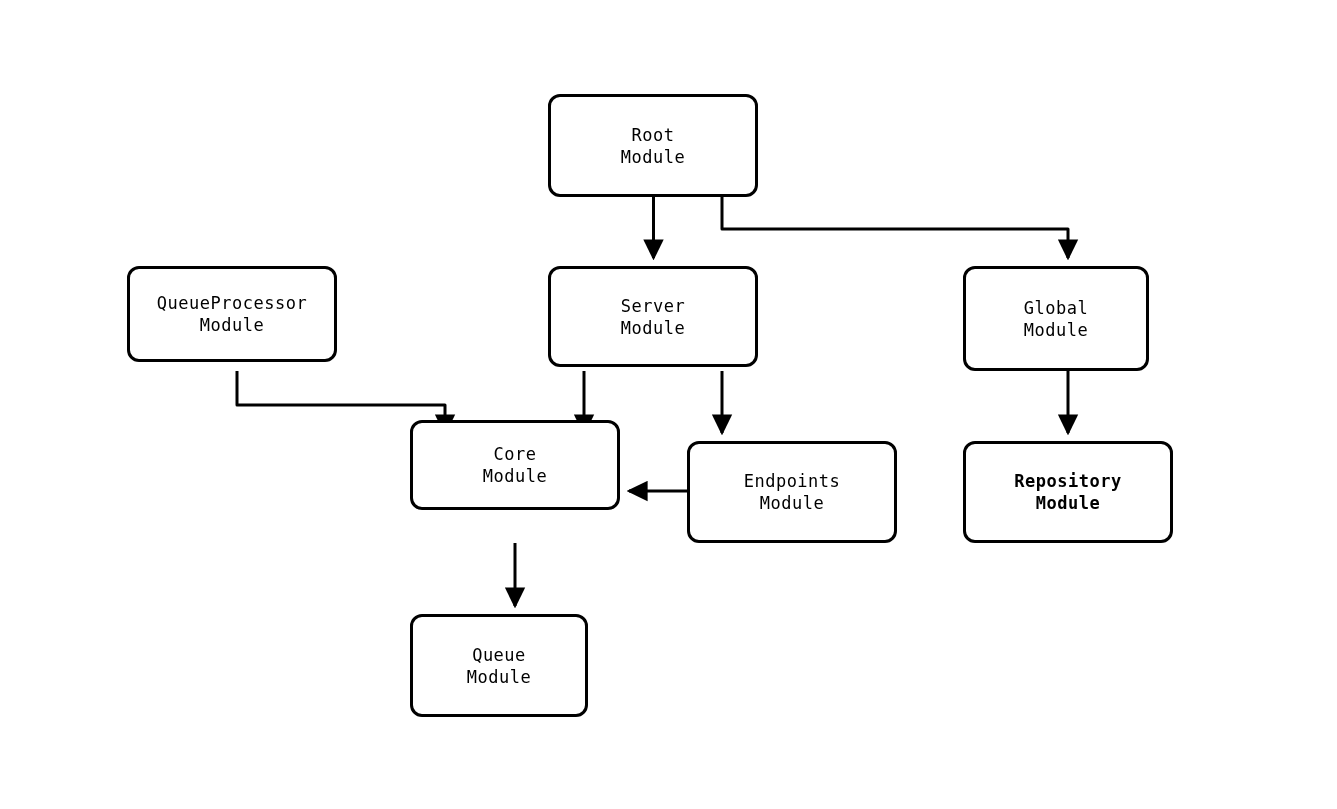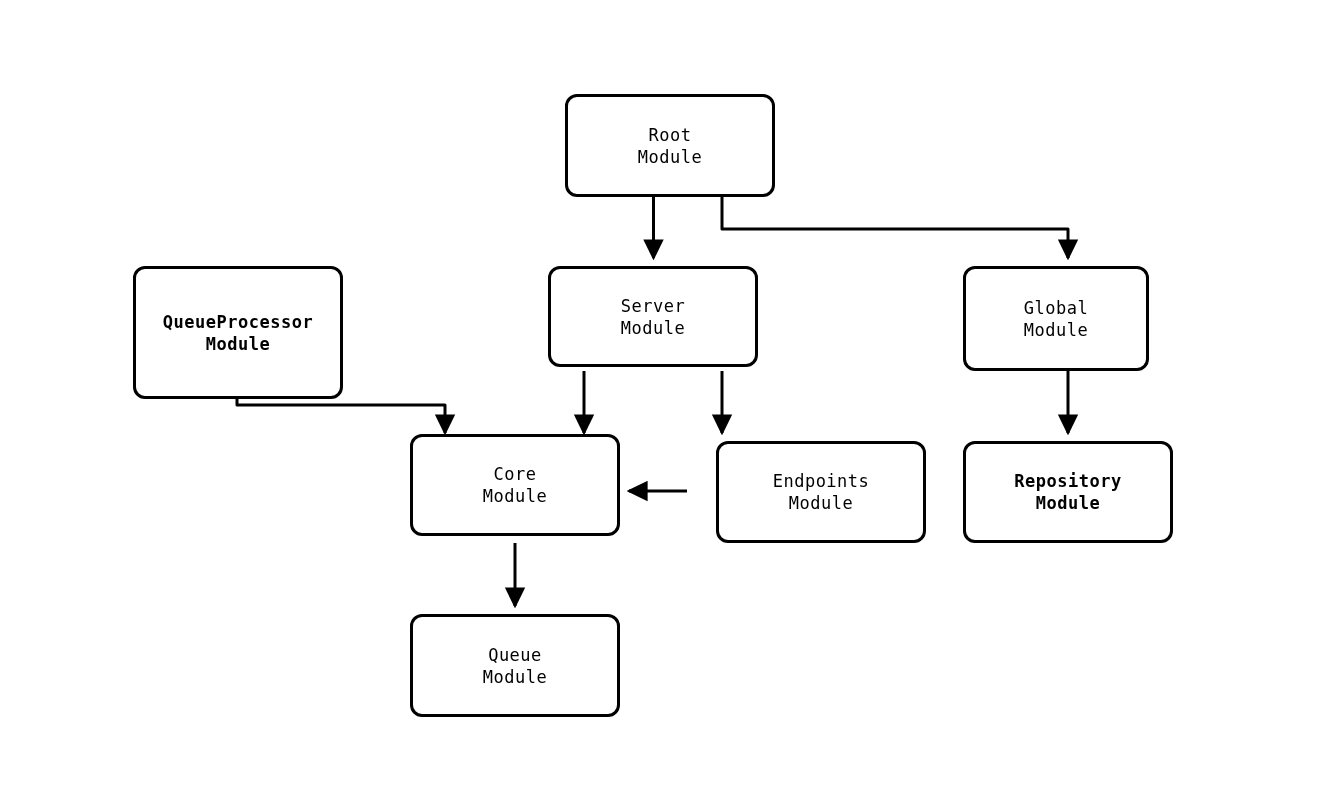--- a/index.html
+++ b/index.html
@@ -70,53 +70,53 @@
 
     <path d="M 722 371 L 722 433" fill="none" stroke="#000000" stroke-width="3" marker-end="url(#arrowhead)"></path>
 
     <path d="M 687 491 L 629 491" fill="none" stroke="#000000" stroke-width="3" marker-end="url(#arrowhead)"></path>
 
     <path d="M 1068 371 L 1068 433" fill="none" stroke="#000000" stroke-width="3" marker-end="url(#arrowhead)"></path>
 
     <path d="M 515 543 L 515 606" fill="none" stroke="#000000" stroke-width="3" marker-end="url(#arrowhead)"></path>
   </svg>
 
-  <div class="node" style="left:548px; top:94px; width:210px; height:103px;margin-left:17px;">
+  <div class="node" style="left:548px; top:94px; width:210px; height:103px;">
     <span class="node-label">Root
 Module</span>
   </div>
 
-  <div class="node" style="left:133px; top:266px; width:210px; height:133px;font-weight:bold;">
+  <div class="node" style="left:127px; top:266px; width:210px; height:96px;">
     <span class="node-label">QueueProcessor
 Module</span>
   </div>
 
   <div class="node" style="left:548px; top:266px; width:210px; height:101px;">
     <span class="node-label">Server
 Module</span>
   </div>
 
   <div class="node" style="left:963px; top:266px; width:186px; height:105px;">
     <span class="node-label">Global
 Module</span>
   </div>
 
-  <div class="node" style="left:410px; top:434px; width:210px; height:102px;">
+  <div class="node" style="left:410px; top:420px; width:210px; height:90px;">
     <span class="node-label">Core
 Module</span>
   </div>
 
-  <div class="node" style="left:687px; top:441px; width:210px; height:102px;margin-left:29px;">
+  <div class="node" style="left:687px; top:441px; width:210px; height:102px;">
     <span class="node-label">Endpoints
 Module</span>
   </div>
 
   <div class="node" style="left:963px; top:441px; width:210px; height:102px;font-weight:bold;">
     <span class="node-label">Repository
 Module</span>
   </div>
 
-  <div class="node" style="left:410px; top:614px; width:210px; height:103px;">
+  <div class="node" style="left:410px; top:614px; width:178px; height:103px;">
     <span class="node-label">Queue
 Module</span>
   </div>
 
 </div>
 
 </body></html>

